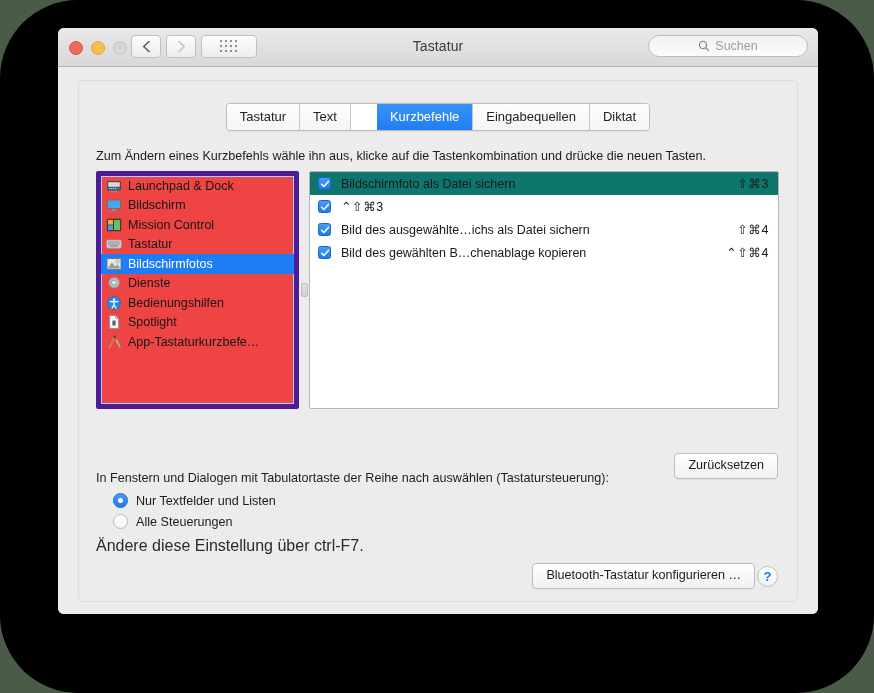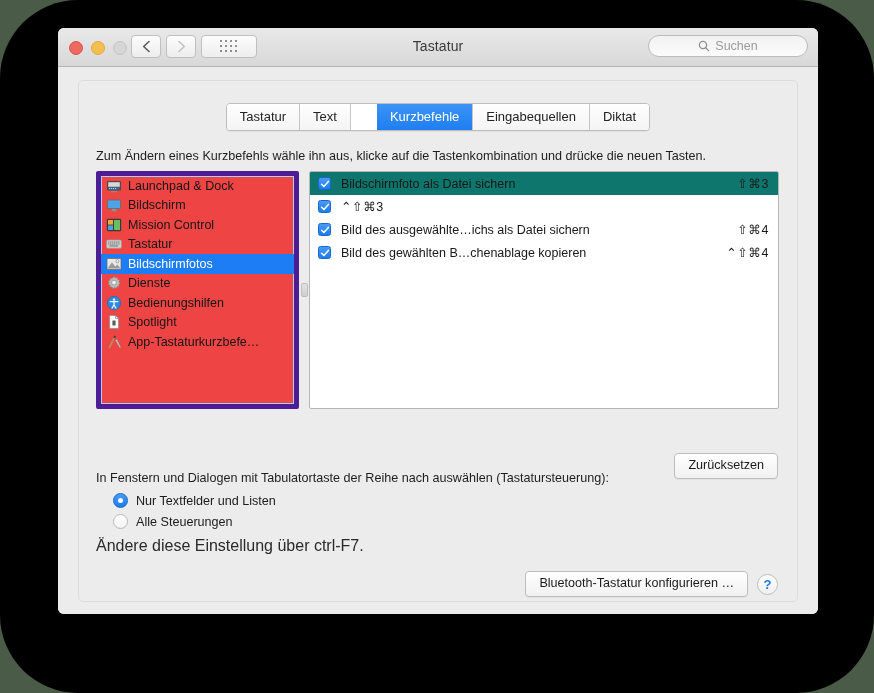--- a/index.html
+++ b/index.html
@@ -359,24 +359,24 @@
     left: 17px;
     top: 456px;
     font-size: 16px;
     color: #2a2a2a;
   }
 
   
   .bottombar {
     position: absolute;
     right: 19px;
-    bottom: 4px;
-    display: flex;
-    align-items: center;
-    gap: 9px;
+    bottom: 12px;
+    display: flex;
+    align-items: center;
+    gap: 2px;
     justify-content: center;
   }
   .helpbtn {
     width: 21px; height: 21px;
     border-radius: 50%;
     background: linear-gradient(to bottom,#ffffff,#f0f0f0);
     border: 1px solid #bdbdbd;
     display: flex;
     align-items: center;
     justify-content: center;

